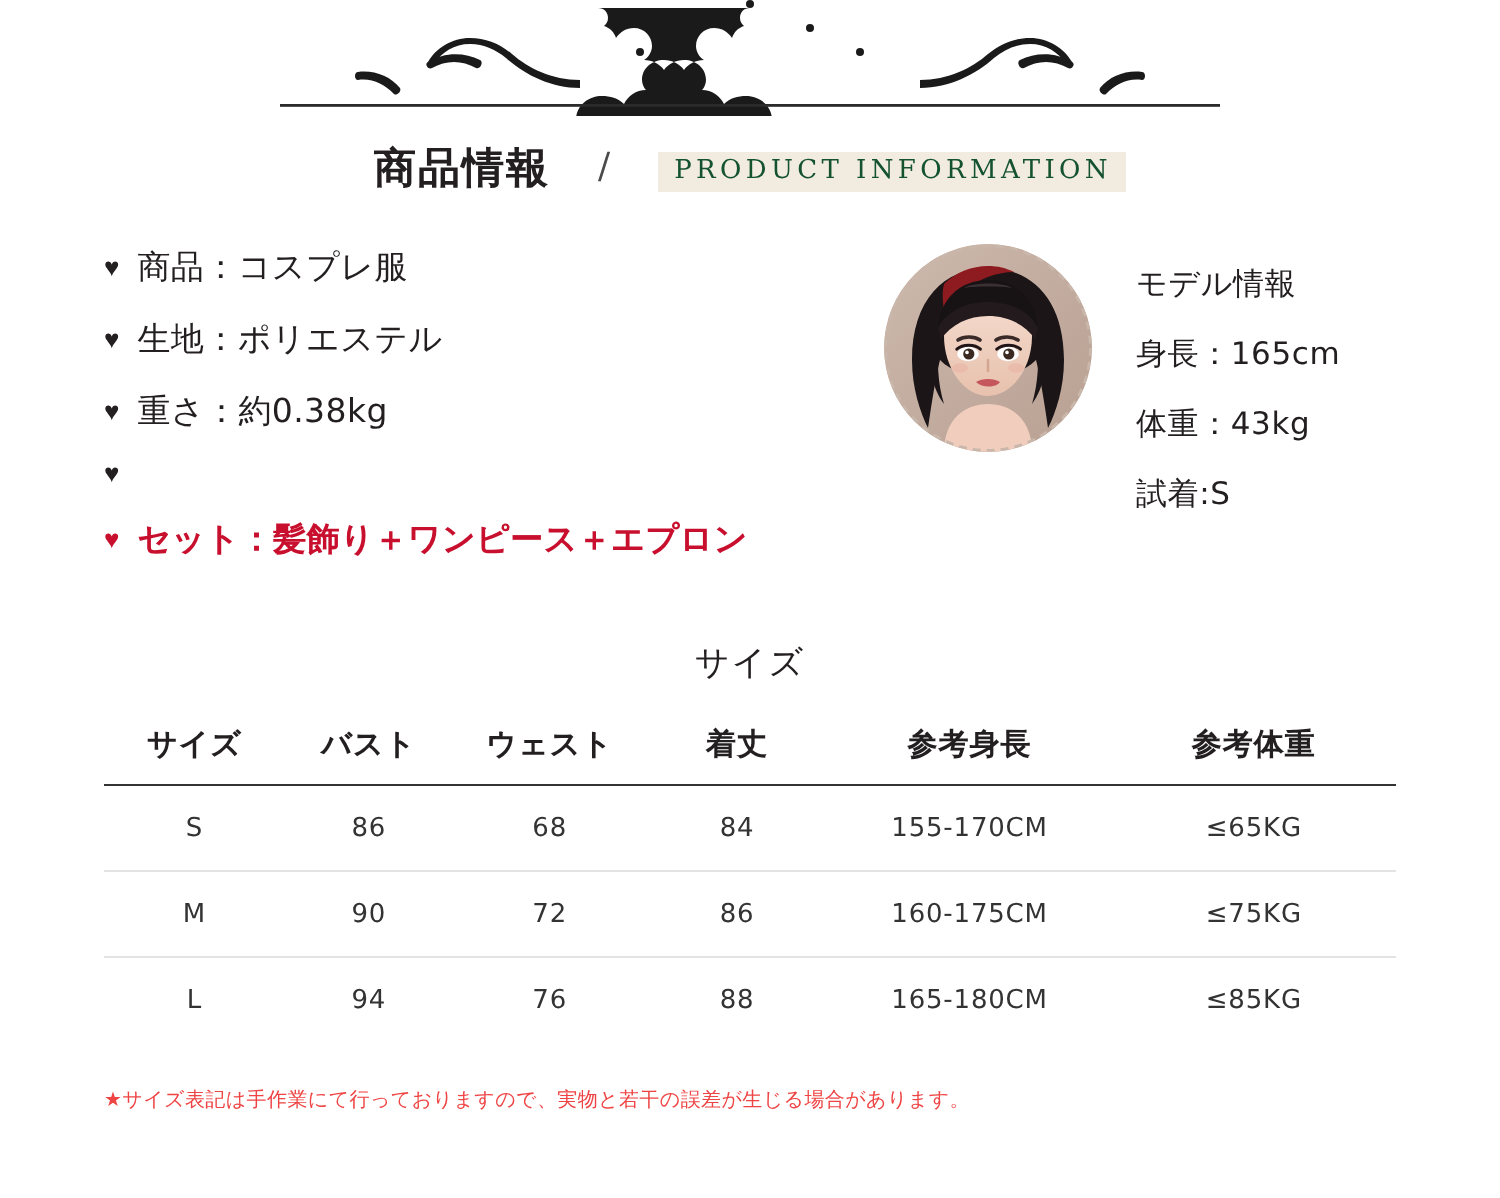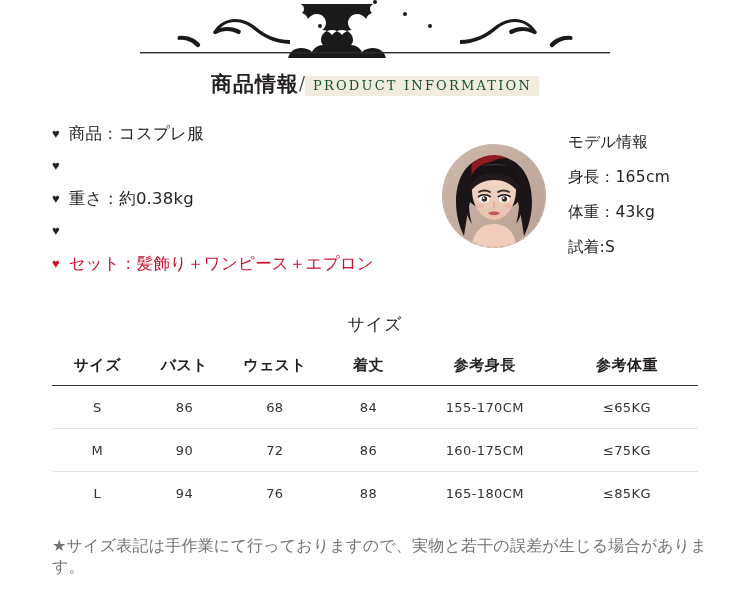--- a/index.html
+++ b/index.html
@@ -25,21 +25,21 @@
     left: 50%;
     top: 0;
     transform: translateX(-50%);
   }
 
   
   .title-row {
     display: flex;
     align-items: flex-end;
     justify-content: center;
-    gap: 0;
+    gap: 24px;
     margin-top: 4px;
     height: 34px;
   }
   .title-jp {
     font-family: "DejaVu Serif", serif;
     font-size: 21px;
     font-weight: bold;
     letter-spacing: 1px;
     color: #231f20;
     line-height: 1;
@@ -88,26 +88,26 @@
     line-height: 1;
     position: relative;
     top: -1px;
   }
   .spec-text {
     font-family: "DejaVu Sans", sans-serif;
     letter-spacing: 0.2px;
   }
   .spec-item.highlight .spec-text,
   .spec-item.highlight .heart { color: #c8102e; }
-  .spec-item.highlight .spec-text { font-weight: normal; }
+  .spec-item.highlight .spec-text { font-weight: bold; }
 
   
   .model-area {
     display: flex;
-    align-items: center;
+    align-items: flex-start;
     gap: 22px;
     margin-left: 10px;
   }
   .avatar {
     width: 104px;
     height: 104px;
     border-radius: 50%;
     overflow: hidden;
     position: relative;
     flex: none;
@@ -169,23 +169,23 @@
   .col-waist { width: 15%; }
   .col-len { width: 14%; }
   .col-h { width: 22%; }
   .col-w { width: 22%; }
 
   
   .footnote {
     margin-top: 22px;
     padding: 0 26px 0 52px;
     font-family: "DejaVu Sans", sans-serif;
-    font-size: 16px;
+    font-size: 10px;
     letter-spacing: 0.2px;
-    color: #737373;
+    color: #ef4444;
   }
 </style>
 </head>
 <body>
 
 <div class="ornament-wrap">
   <svg class="ornament-svg" width="470" height="58" viewBox="0 0 470 58">
     <g fill="#1a1a1a">
 
       <path d="M235 4c-3 0-5 2-5 5 0 2 1 3 2 4-3 1-5 3-6 6-2-3-5-5-9-5-5 0-9 4-9 9 0 3 2 6 4 7-4 0-8 2-10 5-2-3-6-5-10-5-6 0-11 4-11 10 0 2 1 4 2 5-5 0-9 3-11 7-3-3-7-4-11-4-7 0-13 5-13 12 0 1 0 2 1 3h-9c-8 0-14 5-14 12 0 1 0 2 1 3h-18v2h176v-2h-18c1-1 1-2 1-3 0-7-6-12-14-12h-9c1-1 1-2 1-3 0-7-6-12-13-12-4 0-8 1-11 4-2-4-6-7-11-7 1-1 2-3 2-5 0-6-5-10-11-10-4 0-8 2-10 5-2-3-6-5-10-5 2-1 4-4 4-7 0-5-4-9-9-9-4 0-7 2-9 5-1-3-3-5-6-6 1-1 2-2 2-4 0-3-2-5-5-5z" transform="translate(0,0)"></path>
@@ -218,20 +218,21 @@
 
 <div class="info-section">
 
   <div class="spec-list">
     <div class="spec-item">
       <span class="heart">♥</span>
       <span class="spec-text">商品：コスプレ服</span>
     </div>
     <div class="spec-item">
       <span class="heart">♥</span>
+      <span class="spec-text">生地：ポリエステル</span>
     </div>
     <div class="spec-item">
       <span class="heart">♥</span>
       <span class="spec-text">重さ：約0.38kg</span>
     </div>
     <div class="spec-item">
       <span class="heart">♥</span>
     </div>
     <div class="spec-item highlight">
       <span class="heart">♥</span>

